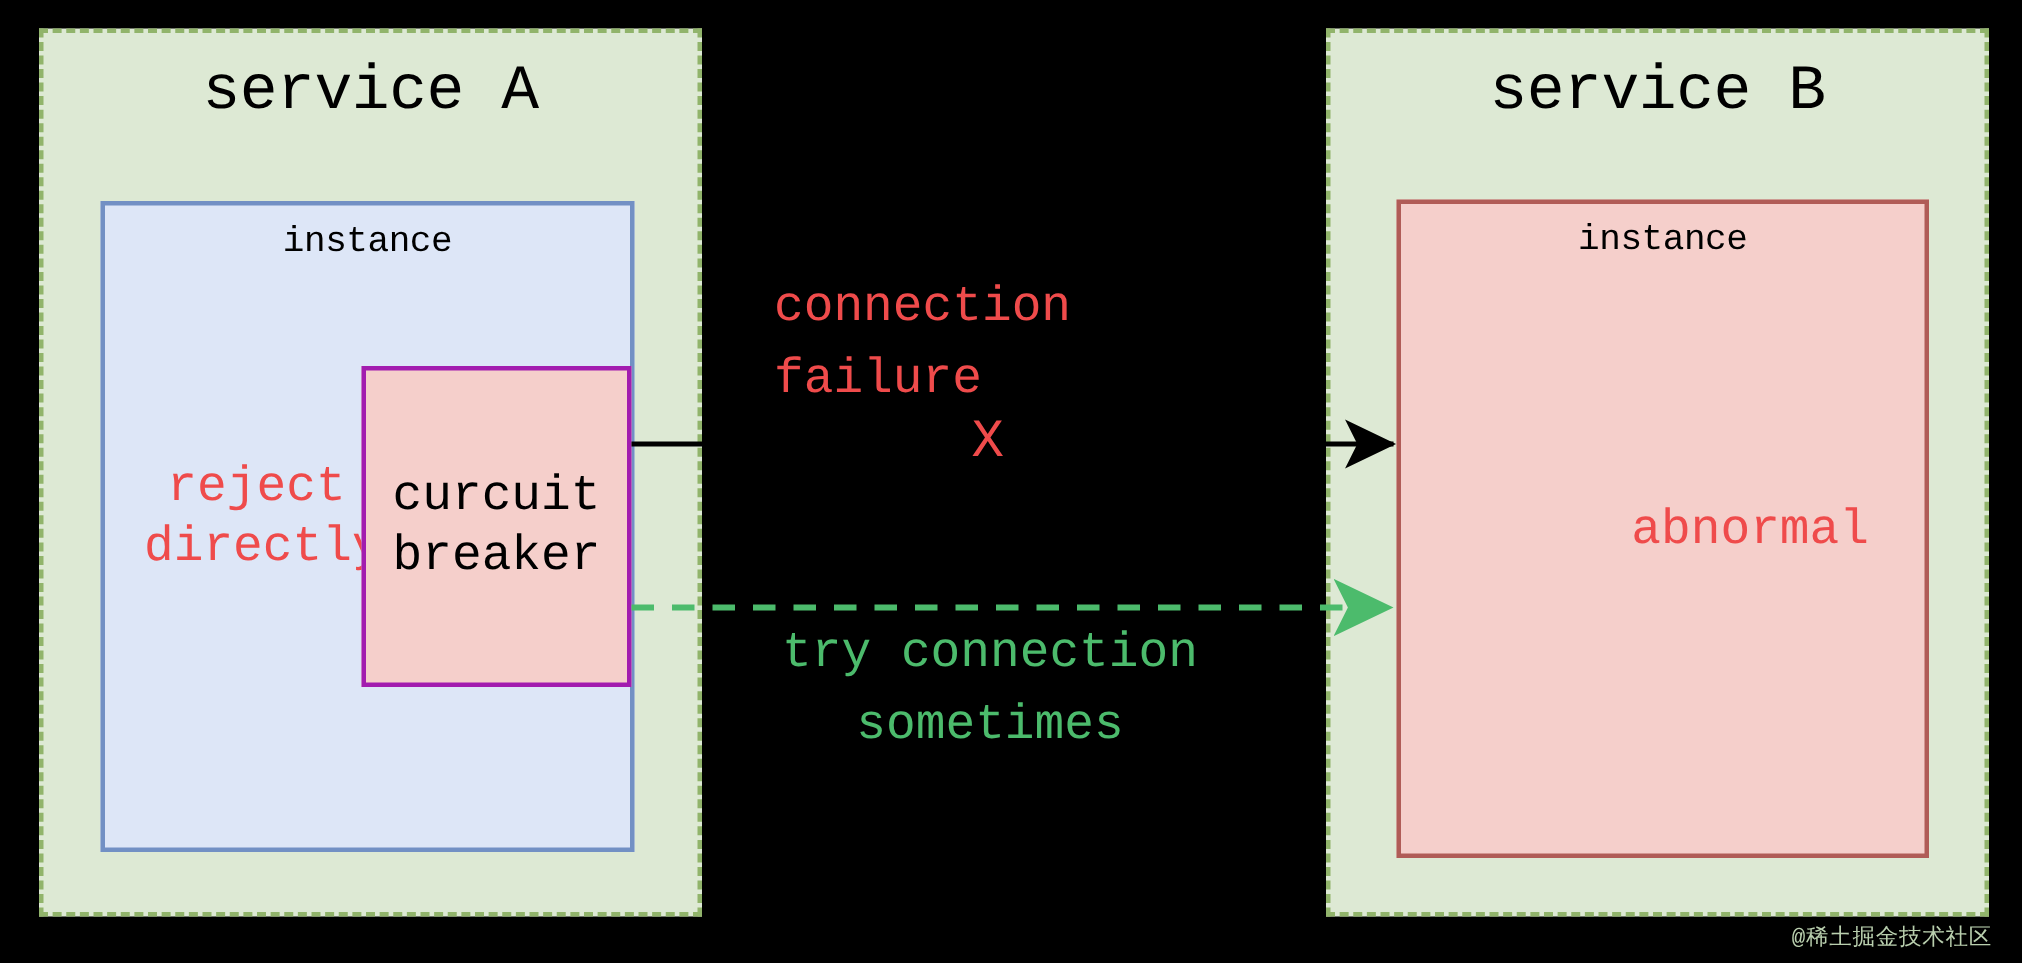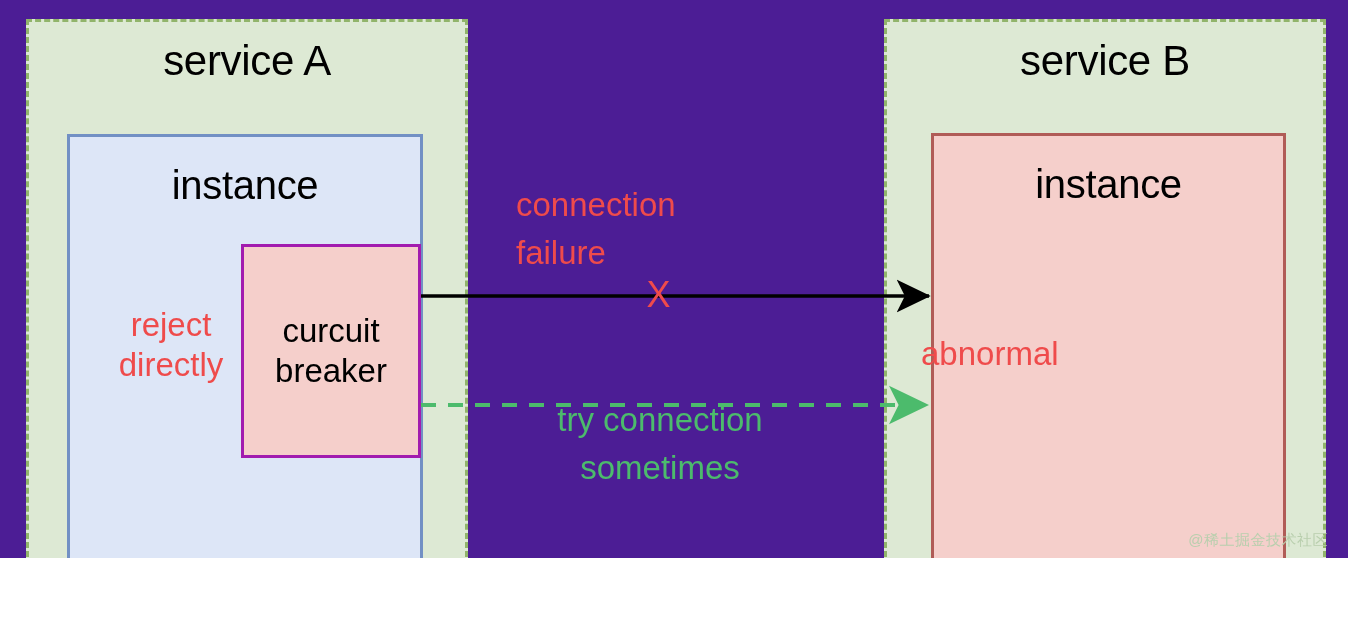--- a/index.html
+++ b/index.html
@@ -3,23 +3,23 @@
 <meta charset="utf-8">
 <style>
   html, body {
     margin: 0;
     padding: 0;
     background: #ffffff;
   }
   #canvas {
     position: relative;
     width: 1348px;
-    height: 558px;
-    background: #4c1d95;
-    font-family: Liberation Sans, sans-serif;
+    height: 642px;
+    background: #000000;
+    font-family: Liberation Mono, monospace;
     overflow: hidden;
   }
 
   
   .service-box {
     position: absolute;
     background: #dde9d4;
     border: 3px dashed #91b46b;
     box-sizing: border-box;
   }
@@ -50,23 +50,23 @@
   }
   #instance-b-box {
     left: 931px; top: 133px; width: 355px; height: 439px;
     background: #f5cfcb;
     border: 3px solid #b05c57;
   }
   .instance-title {
     position: absolute;
     left: 0;
     right: 0;
-    top: 26px;
-    text-align: center;
-    font-size: 40px;
+    top: 12px;
+    text-align: center;
+    font-size: 24px;
     line-height: 1.1;
     color: #000000;
     letter-spacing: -0.3px;
   }
 
   
   #circuit-breaker-box {
     position: absolute;
     left: 241px; top: 244px; width: 180px; height: 214px;
     background: #f5cfcb;
@@ -91,24 +91,24 @@
     top: 305px;
     width: 150px;
     text-align: center;
     font-size: 33px;
     line-height: 1.22;
     color: #ef4b4b;
     white-space: pre-line;
   }
   #abnormal-label {
     position: absolute;
-    left: 921px;
+    left: 891px;
     top: 335px;
     width: 355px;
-    text-align: left;
+    text-align: right;
     font-size: 33px;
     color: #ef4b4b;
   }
 
   
   #connection-failure-label {
     position: absolute;
     left: 516px;
     top: 181px;
     width: 285px;
@@ -127,21 +127,21 @@
     font-size: 36px;
     line-height: 40px;
     color: #ef4b4b;
     font-weight: 400;
   }
 
   
   #try-connection-label {
     position: absolute;
     left: 505px;
-    top: 396px;
+    top: 412px;
     width: 310px;
     text-align: center;
     font-size: 33px;
     line-height: 1.45;
     color: #4cbb6c;
     white-space: pre-line;
   }
 
   
   #arrow-layer {

